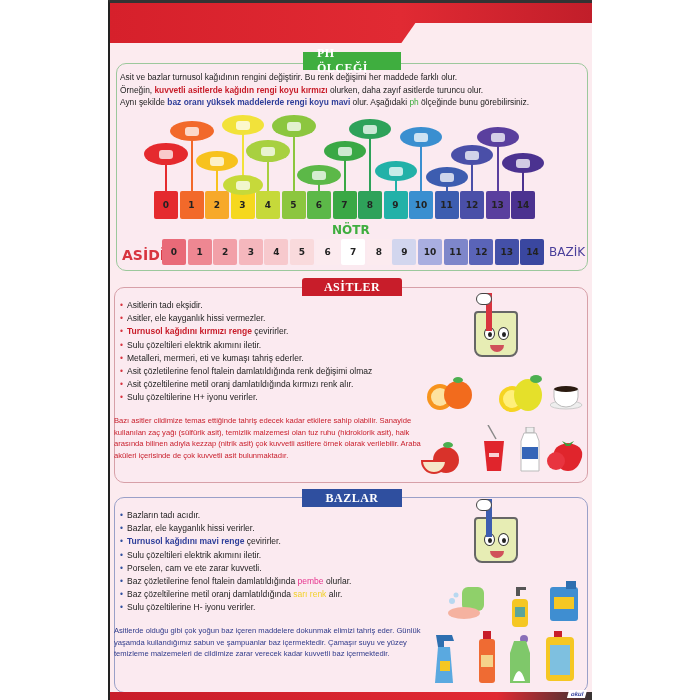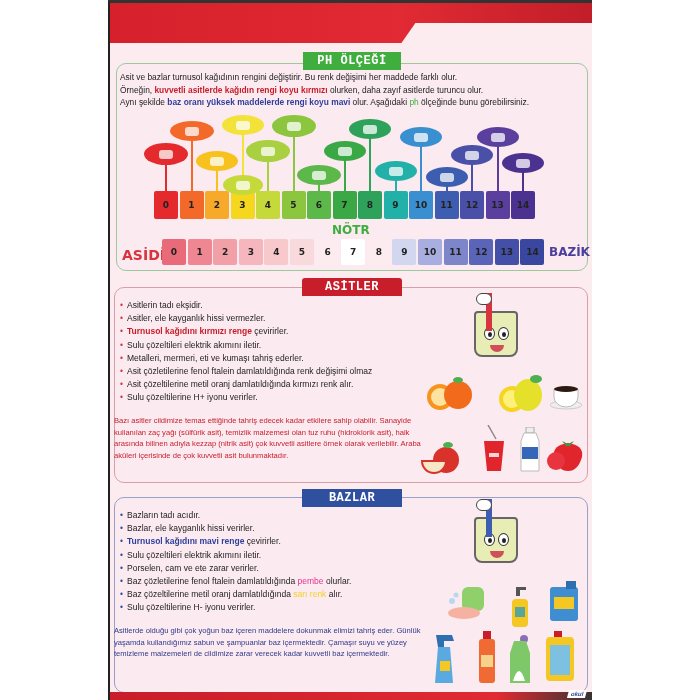--- a/index.html
+++ b/index.html
@@ -4,36 +4,36 @@
 <style>
   * { box-sizing: border-box; margin: 0; padding: 0; }
   html, body { width: 700px; height: 700px; background: #ffffff; overflow: hidden; }
   body { font-family: "Liberation Sans", sans-serif; position: relative; }
   .poster { position: absolute; left: 108px; top: 0; width: 484px; height: 700px; background: #fcebef; border-left: 2px solid #222; border-top: 3px solid #333; overflow: hidden; }
   .title-band { position: absolute; left: 0; top: 0; width: 484px; height: 40px; background: linear-gradient(90deg, #d6202b 0%, #e12a33 60%, #c11e2a 100%); }
   .title-band .light { position: absolute; left: 290px; top: 20px; width: 200px; height: 22px; background: #fcebef; transform: skewX(-35deg); transform-origin: left bottom; }
   .title { position: absolute; left: 6px; top: 6px; font-size: 27px; font-weight: bold; color: #fff; letter-spacing: 0.5px; font-family: "DejaVu Sans", sans-serif; }
   .section-box { position: absolute; border: 1.5px solid #8fbf8f; border-radius: 10px; background: #fbeaf0; }
   .ph-box { left: 6px; top: 60px; width: 472px; height: 208px; border-color: #9cc89c; }
-  .tab { position: absolute; height: 18px; padding: 0 14px; font-size: 12px; font-weight: bold; color: #fff; display:flex; align-items:center; justify-content:center; font-family: Liberation Mono, monospace; letter-spacing: 0.5px; }
+  .tab { position: absolute; height: 18px; padding: 0 14px; font-size: 12px; font-weight: bold; color: #fff; display:flex; align-items:center; justify-content:center; font-family: Liberation Serif, serif; letter-spacing: 0.5px; }
   .tab-ph { left: 193px; top: 49px; width: 98px; background: #3fae3f; }
   .tab-acid { left: 192px; top: 275px; width: 100px; background: #c81d2a; border-radius: 3px 3px 0 0; }
   .tab-base { left: 192px; top: 486px; width: 100px; background: #2f4f9f; }
   .intro { position: absolute; left: 10px; top: 68px; width: 464px; text-align: left; font-size: 8.4px; line-height: 12.5px; color: #222; }
   .red { color: #c81d2a; font-weight: bold; }
   .blue { color: #2f3f9a; font-weight: bold; }
   .green { color: #3fae3f; }
   .pink { color: #e6338e; }
   .yellow { color: #f2d12a; }
   .bubble { position: absolute; border-radius: 50%; display:flex; align-items:center; justify-content:center; }
   .stem { position: absolute; width: 2px; }
   .scale-cell { position: absolute; top: 188px; height: 28px; width: 24px; border-radius: 2px; font-size: 9px; font-weight: bold; color: #222; display:flex; align-items:center; justify-content:center; font-family: "DejaVu Sans", sans-serif; }
   .scale2-cell { position: absolute; top: 236px; height: 26px; width: 24px; border-radius: 2px; font-size: 9px; font-weight: bold; color: #222; display:flex; align-items:center; justify-content:center; font-family: "DejaVu Sans", sans-serif; }
   .label-asidik { position: absolute; left: 12px; top: 244px; font-size: 14px; font-weight: bold; color: #d8343f; font-family: "DejaVu Sans", sans-serif; }
-  .label-bazik { position: absolute; left: 439px; top: 242px; font-size: 12px; font-weight: bold; color: #4a3f9a; font-family: "DejaVu Sans", sans-serif; }
+  .label-bazik { position: absolute; left: 439px; top: 242px; font-size: 12px; font-weight: normal; color: #4a3f9a; font-family: "DejaVu Sans", sans-serif; }
   .label-notr { position: absolute; left: 222px; top: 220px; font-size: 12px; font-weight: bold; color: #3fae3f; font-family: "DejaVu Sans", sans-serif; }
   .acid-box { left: 4px; top: 284px; width: 474px; height: 196px; border-color: #d7a0a8; }
   .base-box { left: 4px; top: 494px; width: 474px; height: 196px; border-color: #9aa0c8; }
   .list { position: absolute; left: 10px; list-style: none; font-size: 8.5px; line-height: 13.2px; color: #222; }
   .list li::before { content: "•"; color: #d8343f; margin-right: 4px; }
   .base-list li::before { color: #2f4f9f; }
   .note { position: absolute; left: 4px; width: 310px; font-size: 7.6px; line-height: 11.5px; }
   .acid-note { top: 412px; color: #c81d2a; }
   .base-note { top: 622px; color: #2f3a8a; }
   .mascot { position: absolute; width: 60px; height: 70px; }
@@ -228,21 +228,21 @@
       <path d="M16 4 l6 3 l6 -3 l-4 5 h-4z" fill="#3e9a3a"></path>
     </svg>
 
   <div class="section-box base-box"></div>
   <div class="tab tab-base">BAZLAR</div>
   <ul class="list base-list" style="top:506px;">
     <li><span>Bazların tadı acıdır.</span></li>
     <li><span>Bazlar, ele kayganlık hissi verirler.</span></li>
     <li><span class="blue">Turnusol kağıdını mavi renge</span><span> çevirirler.</span></li>
     <li><span>Sulu çözeltileri elektrik akımını iletir.</span></li>
-    <li><span>Porselen, cam ve ete zarar verirler.</span></li>
+    <li><span>Porselen, cam ve ete zarar kuvvetli.</span></li>
     <li><span>Baz çözletilerine fenol ftalein damlatıldığında </span><span class="pink">pembe</span><span> olurlar.</span></li>
     <li><span>Baz çözeltilerine metil oranj damlatıldığında </span><span class="yellow">sarı renk</span><span> alır.</span></li>
     <li><span>Sulu çözeltilerine H- iyonu verirler.</span></li>
   </ul>
   <div class="note base-note">Asitlerde olduğu gibi çok yoğun baz içeren maddelere dokunmak elimizi tahriş eder. Günlük yaşamda kullandığımız sabun ve şampuanlar baz içermektedir. Çamaşır suyu ve yüzey temizleme malzemeleri de cildimize zarar verecek kadar kuvvetli baz içermektedir.</div>
 
   <div class="mascot" style="left:356px; top:496px;">
     <div class="beaker">
       <div class="eye" style="left:8px;"></div>
       <div class="eye" style="left:22px;"></div>

